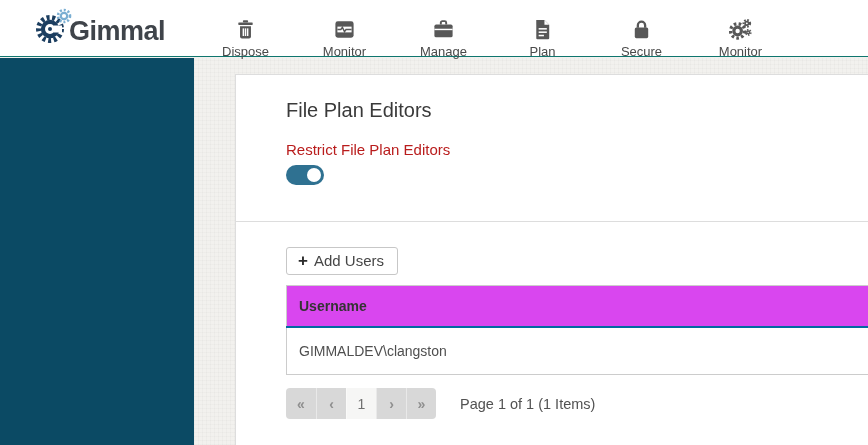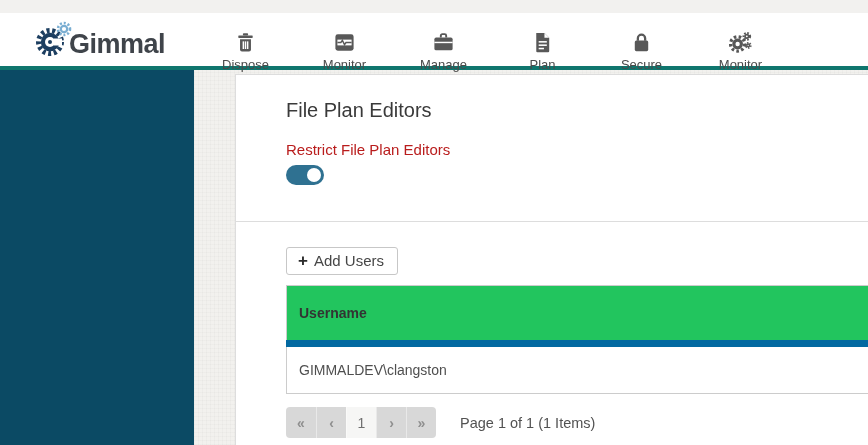--- a/index.html
+++ b/index.html
@@ -5,22 +5,22 @@
   * { margin:0; padding:0; box-sizing:border-box; }
   html,body { width:868px; height:445px; overflow:hidden; }
   body {
     font-family:"Liberation Sans", sans-serif;
     position:relative;
     background:#f2f1ef;
   }
 
   
   .topbar {
-    position:absolute; top:13px; left:0; width:868px; height:57px;
-    background:#ffffff; border-bottom:4px solid #0f766e; z-index:10;
+    position:absolute; top:0; left:0; width:868px; height:57px;
+    background:#ffffff; border-bottom:1px solid #0f766e; z-index:10;
     display:flex; align-items:center;
   }
   .brand {
     position:absolute; left:36px; top:7px;
     display:flex; align-items:flex-end; cursor:pointer;
   }
   .brand-name {
     font-size:27px; font-weight:600; color:#3f444a;
     letter-spacing:-0.5px; margin-left:-5px; line-height:36px;
   }
@@ -74,22 +74,22 @@
     padding:4px 13px 5px 11px; font-size:15px; color:#464646;
     font-family:"Liberation Sans", sans-serif; cursor:pointer; height:28px;
   }
   .add-users-btn .plus { font-size:17px; font-weight:700; color:#2b2b2b; line-height:1; }
 
   table.users-table {
     margin-top:10px; width:100%; border-collapse:collapse;
     border:1px solid #cccccc; border-right:none;
   }
   .users-table th {
-    background:#22c55e; text-align:left; font-size:14px; font-weight:700;
-    color:#333333; padding:19px 12px; border-bottom:7px solid #0369a1;
+    background:#d946ef; text-align:left; font-size:14px; font-weight:700;
+    color:#333333; padding:12px 12px; border-bottom:2px solid #0369a1;
     height:33px; cursor:pointer;
   }
   .users-table td {
     font-size:14px; color:#4f4f4f; padding:15px 12px; height:47px;
     background:#ffffff;
     margin-top:12px;
   }
 
   .pagination-row { display:flex; align-items:center; margin-top:13px; }
   .pager {

